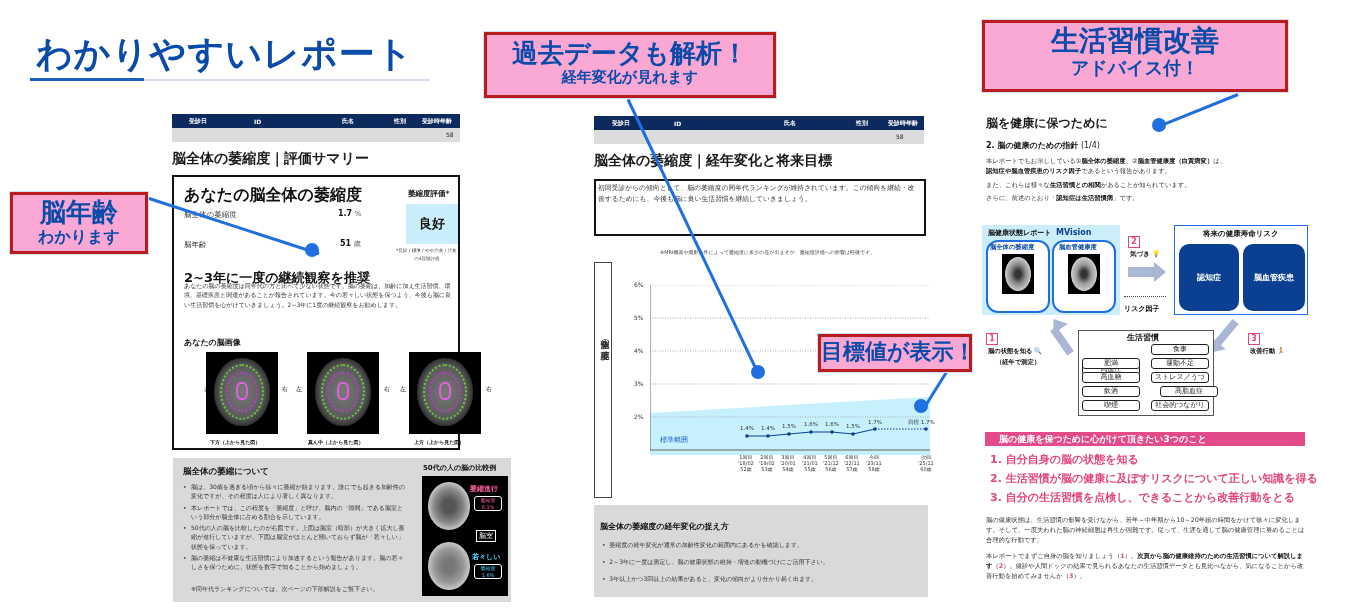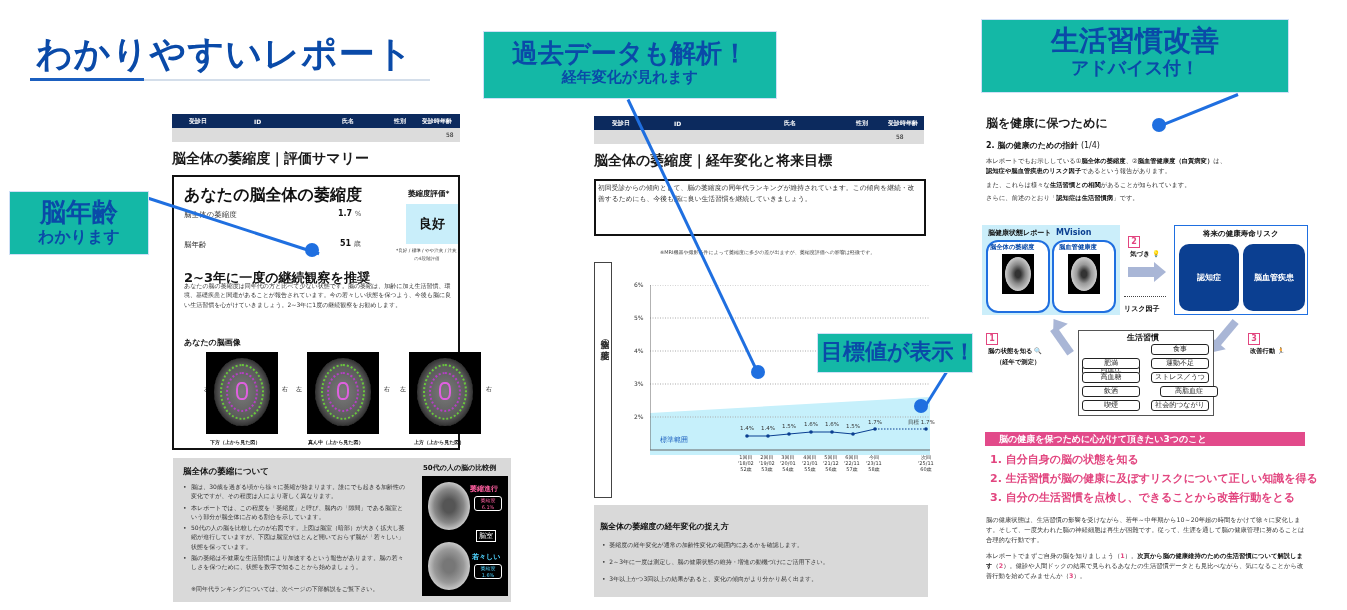--- a/index.html
+++ b/index.html
@@ -7,21 +7,21 @@
   body { position: relative; font-family: "DejaVu Sans", "Liberation Sans", sans-serif; color: #222; }
 
   .abs { position: absolute; }
 
   
   .main-title { left: 36px; top: 30px; font-size: 36px; font-weight: bold; color: #0a4aa8; letter-spacing: 1px; white-space: nowrap; }
   .title-rule-strong { left: 30px; top: 78px; width: 114px; height: 3px; background: #1b5fbf; }
   .title-rule-light { left: 144px; top: 79px; width: 286px; height: 2px; background: #d4deea; }
 
   
-  .callout { position: absolute; background: #14b8a6; border: 3px solid #14b8a6; color: #0a4aa8; text-align: center; box-shadow: 0 0 0 1px #cfe0f7; }
+  .callout { position: absolute; background: #f9a8d4; border: 3px solid #b91c1c; color: #0a4aa8; text-align: center; box-shadow: 0 0 0 1px #cfe0f7; }
   .callout .big { display: block; font-weight: bold; line-height: 1.1; white-space: nowrap; }
   .callout .small { display: block; font-weight: bold; line-height: 1.2; white-space: nowrap; }
 
   
   .page-header { position: absolute; background: #0c2a5e; color: #fff; font-size: 6px; font-weight: bold; height: 14px; display: flex; align-items: center; }
   .page-header span { position: absolute; }
   .page-header-row { position: absolute; background: #dcdcdc; height: 14px; font-size: 6px; }
   .page-header-row span { position: absolute; top: 3px; }
   .section-title { position: absolute; font-size: 14px; font-weight: bold; color: #1a1a1a; white-space: nowrap; }
 

